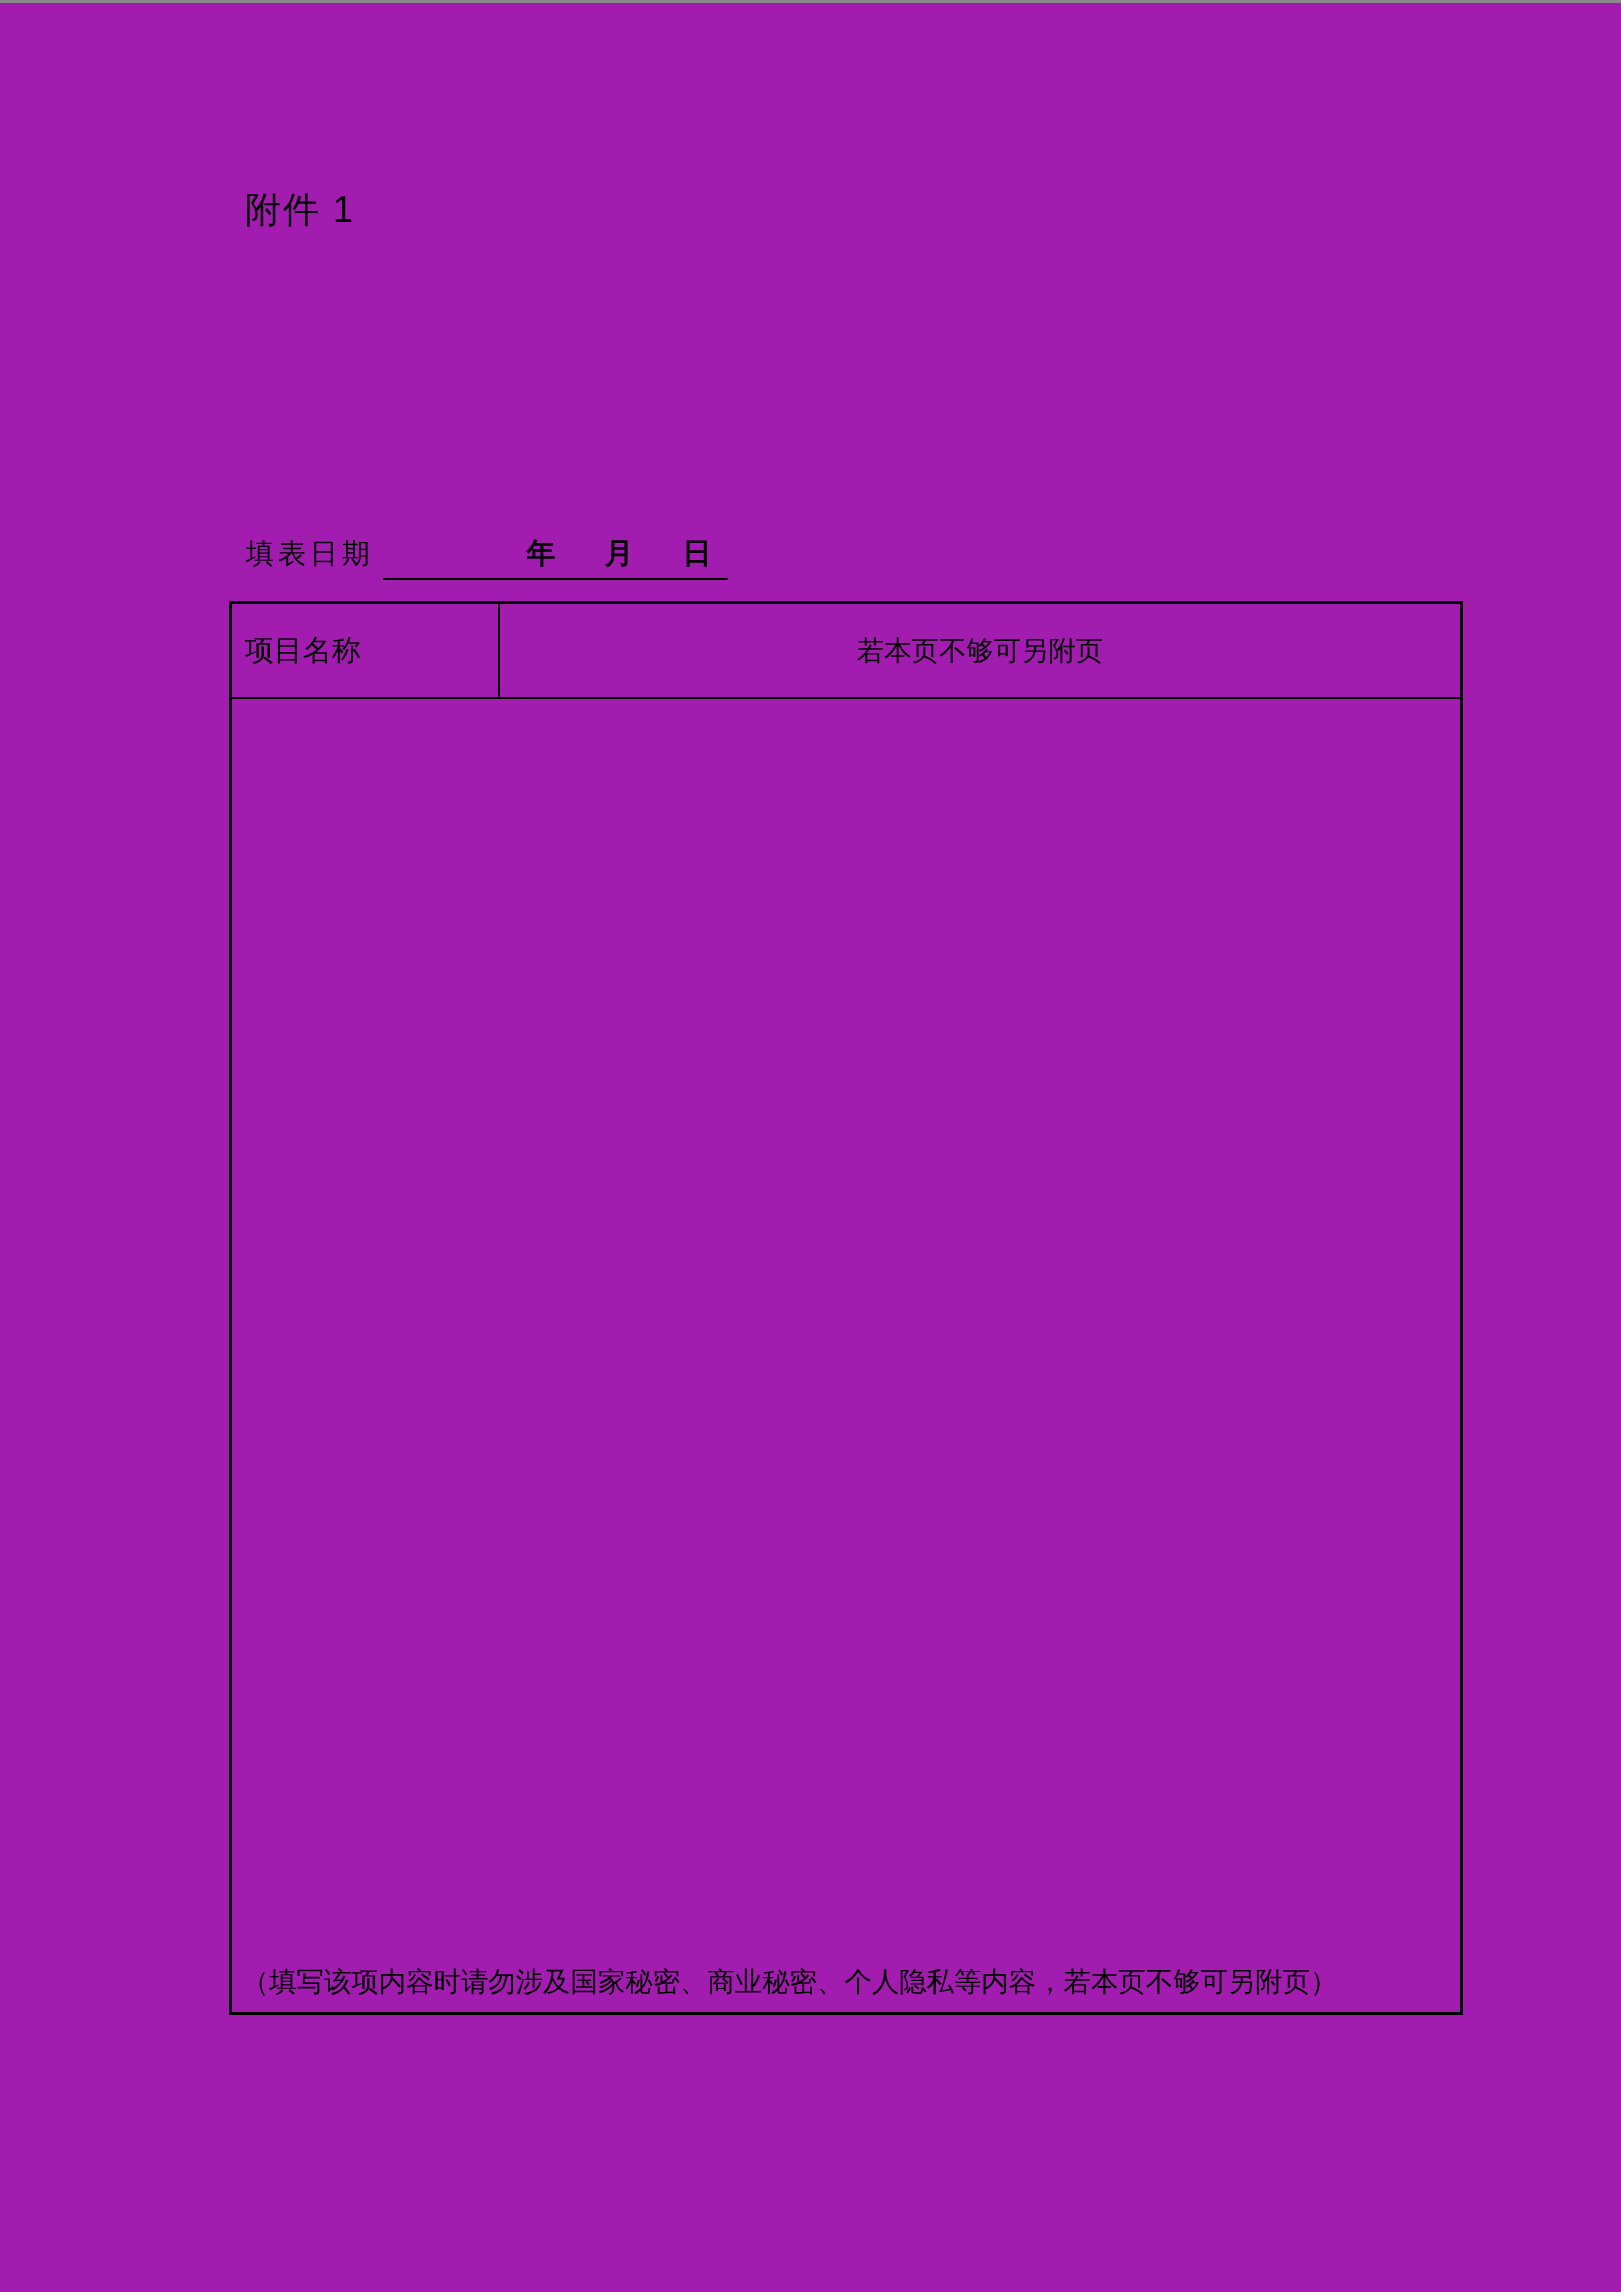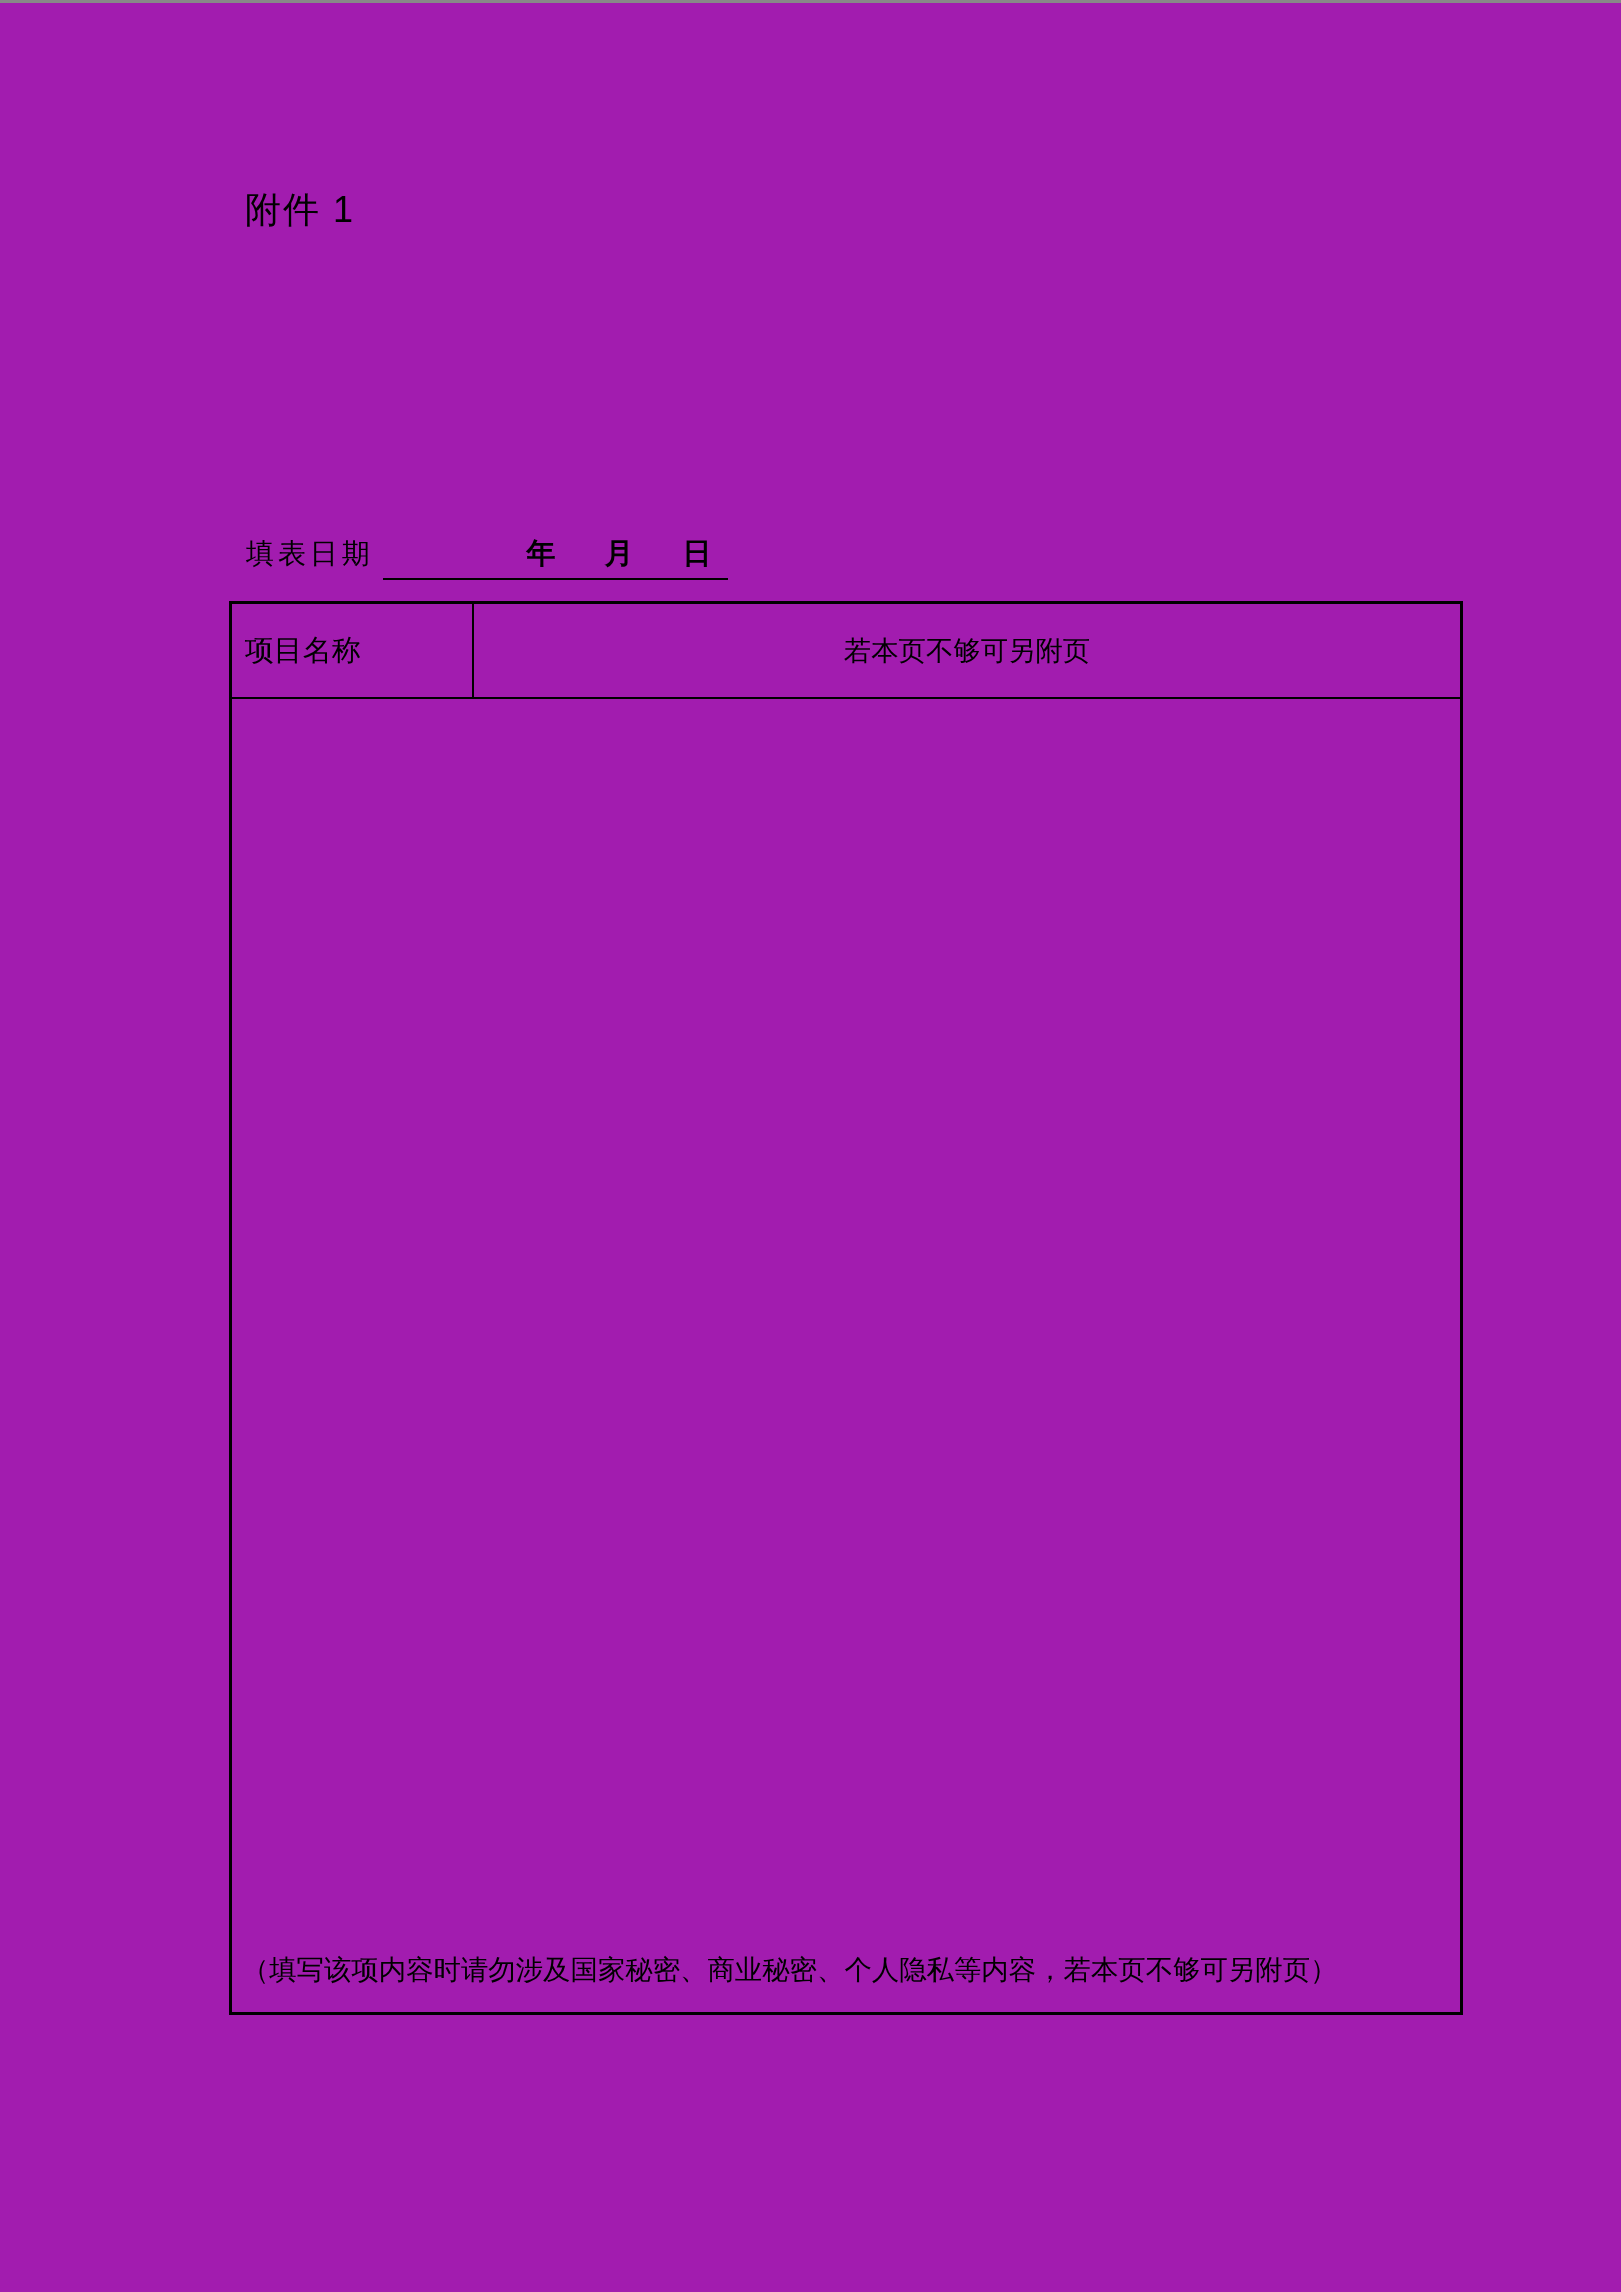--- a/index.html
+++ b/index.html
@@ -85,21 +85,21 @@
     flex-direction: column;
   }
   .row { display: flex; box-sizing: border-box; }
   .row + .row { border-top: 2.9px solid #000; }
   .row-project { height: 93px; flex: 0 0 auto; }
   .row-section { height: 90px; flex: 0 0 auto; }
   .row-opinion { flex: 1 1 auto; min-height: 0; }
 
   .cell { box-sizing: border-box; }
   .cell-label {
-    width: 242px;
+    width: 268px;
     flex: 0 0 auto;
     border-right: 2.9px solid #000;
     display: flex;
     align-items: center;
     padding: 0 12.7px;
     font-size: 29px;
   }
   .cell-value {
     flex: 1 1 auto;
     display: flex;
@@ -126,21 +126,21 @@
   .opinion-label-text .seg-bold { font-weight: bold; }
   .opinion-label-text .seg-regular { font-weight: normal; }
   .cell-opinion-area {
     flex: 1 1 auto;
     position: relative;
   }
   .opinion-note {
     position: absolute;
     left: 0;
     right: 0;
-    bottom: 21px;
+    bottom: 9px;
     padding: 0 13.7px 0 9.8px;
     font-size: 27.4px;
     line-height: 41px;
   }
 </style>
 </head>
 <body>
 
 <div class="page">
 

